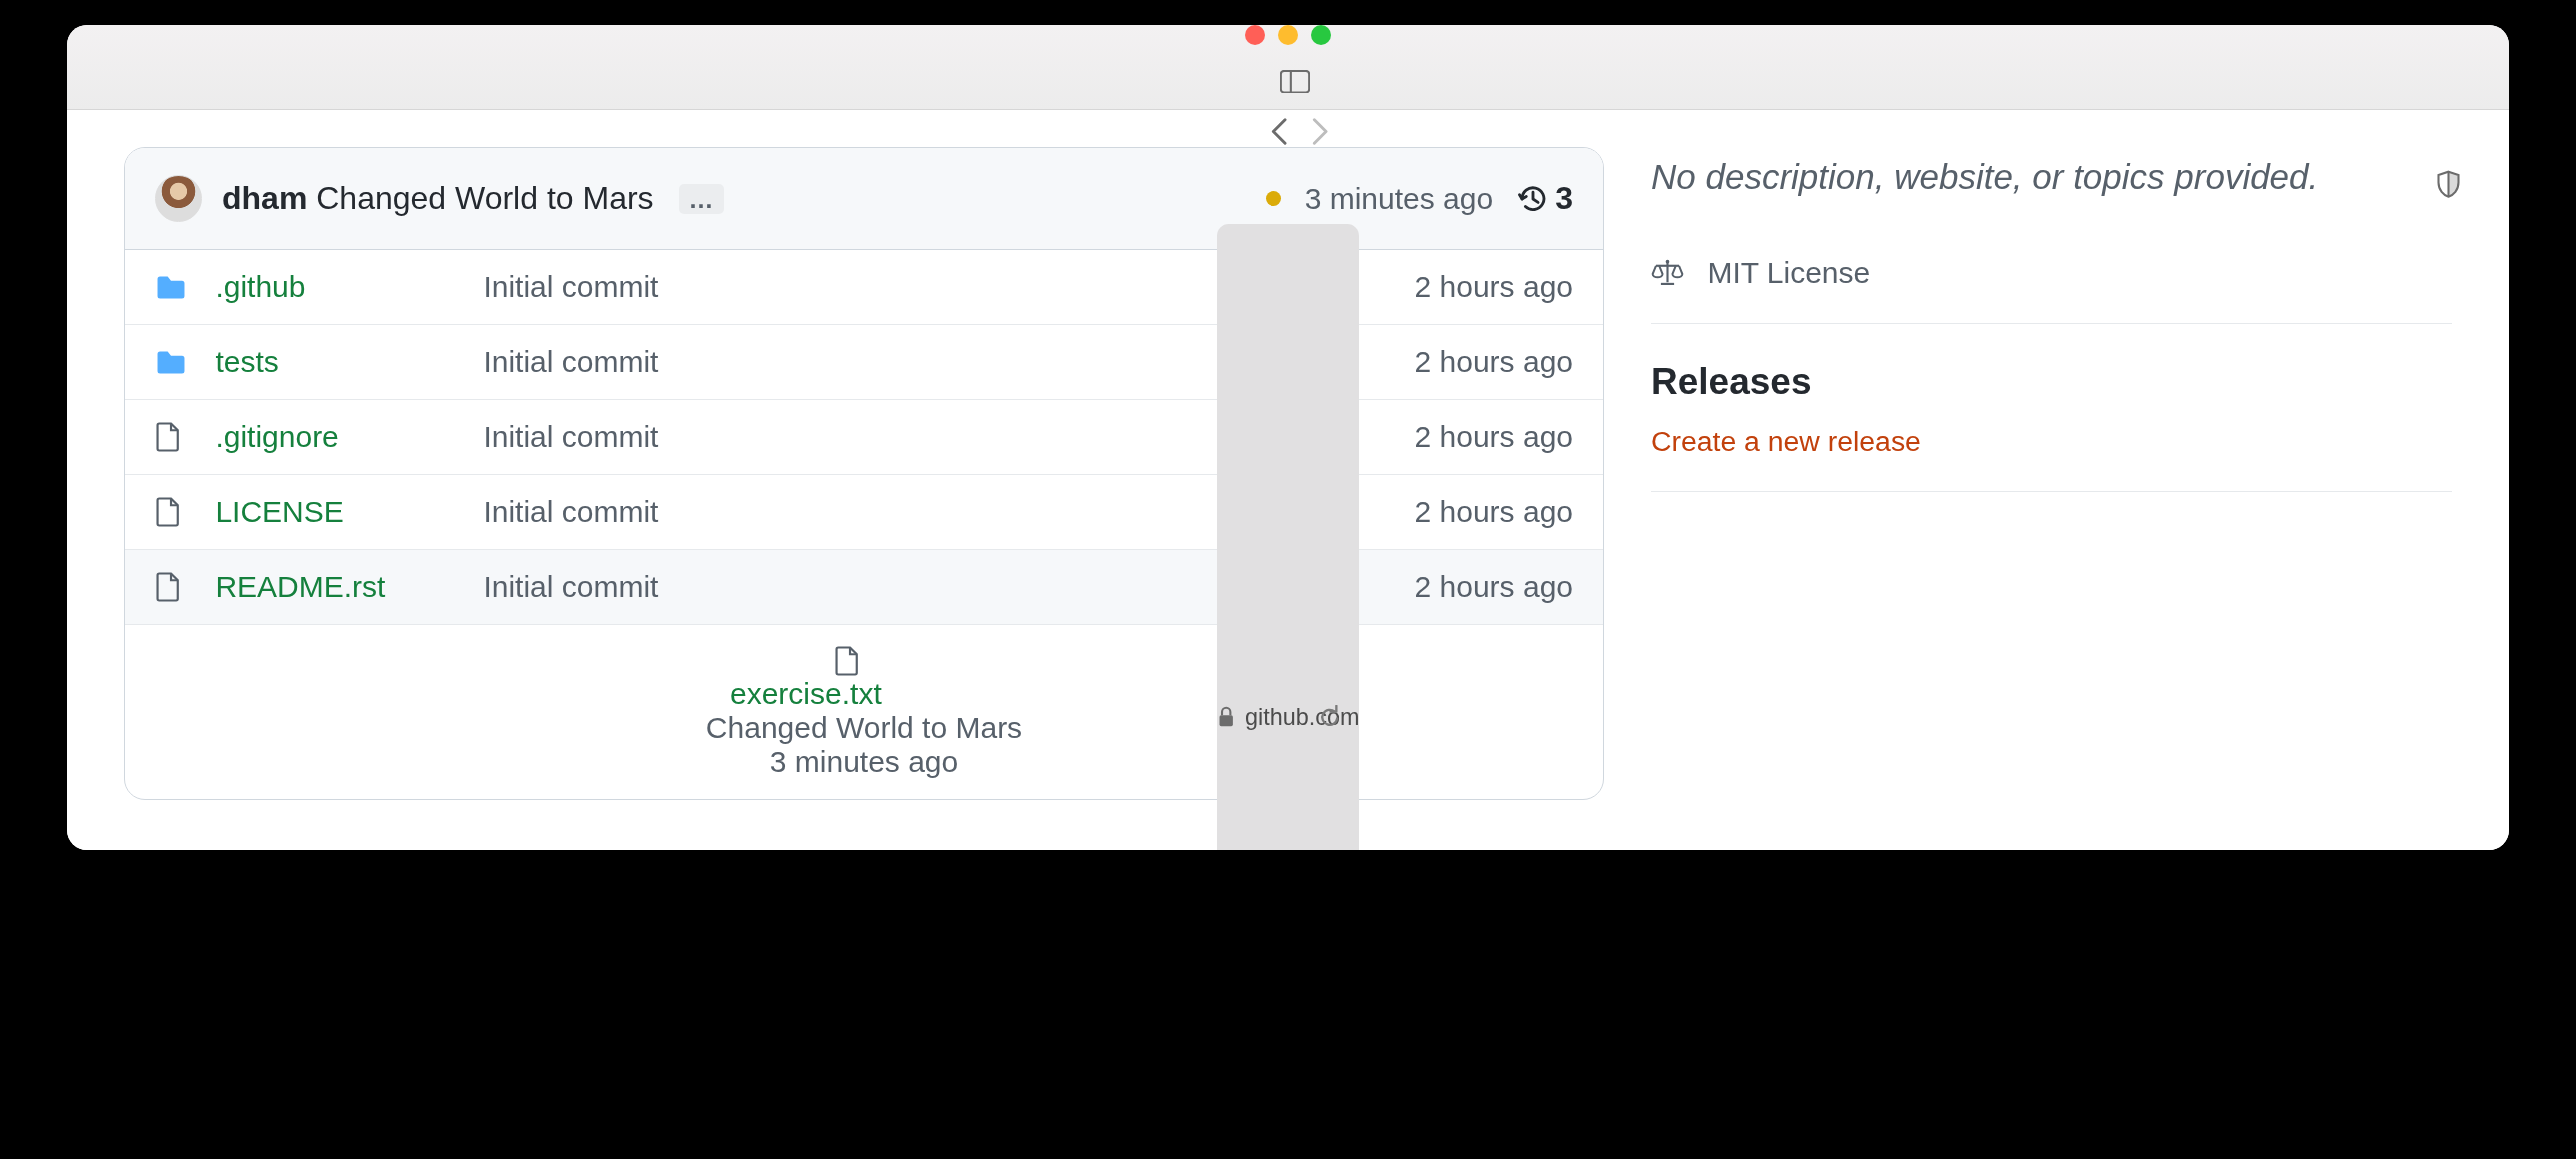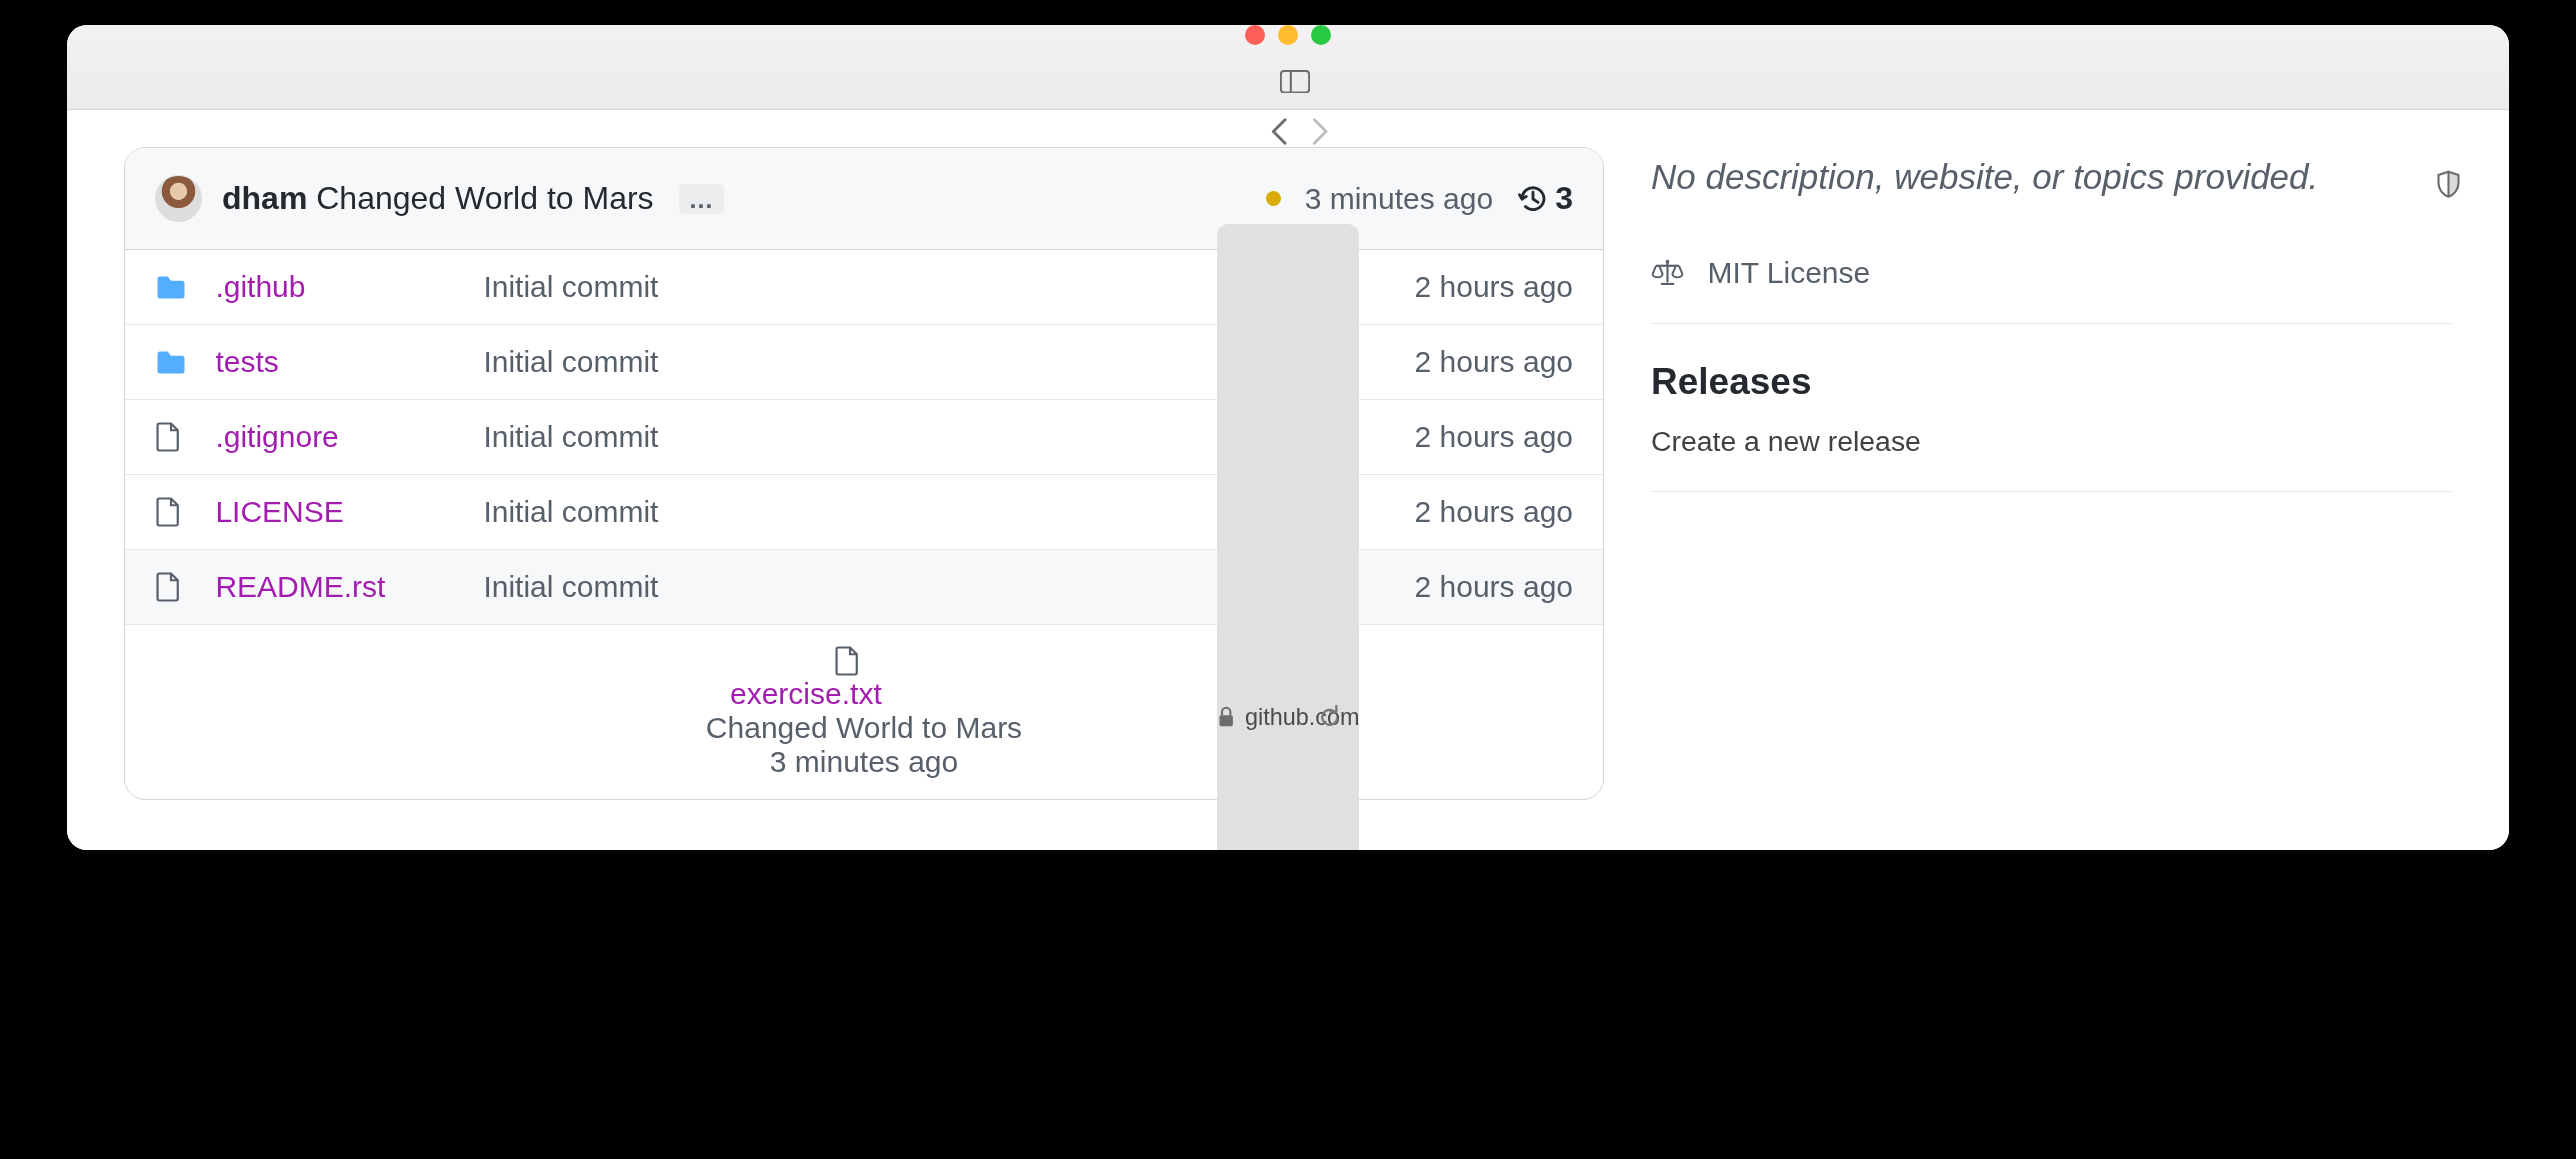--- a/index.html
+++ b/index.html
@@ -102,21 +102,21 @@
   .row {
     display: flex;
     align-items: center;
     padding: 20px 30px;
     border-bottom: 1.7px solid #e6e9ec;
     font-size: 30px;
   }
   .row:last-child { border-bottom: none; flex-direction: column; }
   .row.hover { background: #f6f8fa; }
   .row .icon { width: 37px; margin-right: 23.4px; display: flex; }
-  .row .name { width: 268px; color: #a21caf; }
+  .row .name { width: 268px; color: #15803d; }
   .row .msg { flex: 1; color: #57606a; }
   .row .time { color: #57606a; }
 
   .sidebar {
     flex: 1;
     padding-top: 5px;
   }
   .about {
     font-size: 35px;
     font-style: italic;
@@ -128,21 +128,21 @@
     display: flex;
     align-items: center;
     gap: 23.4px;
     font-size: 30px;
     color: #57606a;
     margin-bottom: 25px;
   }
   .divider { border: none; border-top: 1.7px solid #e6e9ec; margin: 33px 0 37px 0; }
   .releases-h { font-size: 37px; font-weight: 700; color: #24292f; margin-bottom: 22px; }
   .releases-none { font-size: 28.4px; color: #57606a; margin-bottom: 6.7px; }
-  .releases-create { font-size: 28.4px; color: #404040; }
+  .releases-create { font-size: 28.4px; color: #c2410c; }
 
   svg { display: block; }
 </style>
 </head>
 <body>
 
 <div class="window">
 
   <div class="titlebar">
     <div class="traffic">

